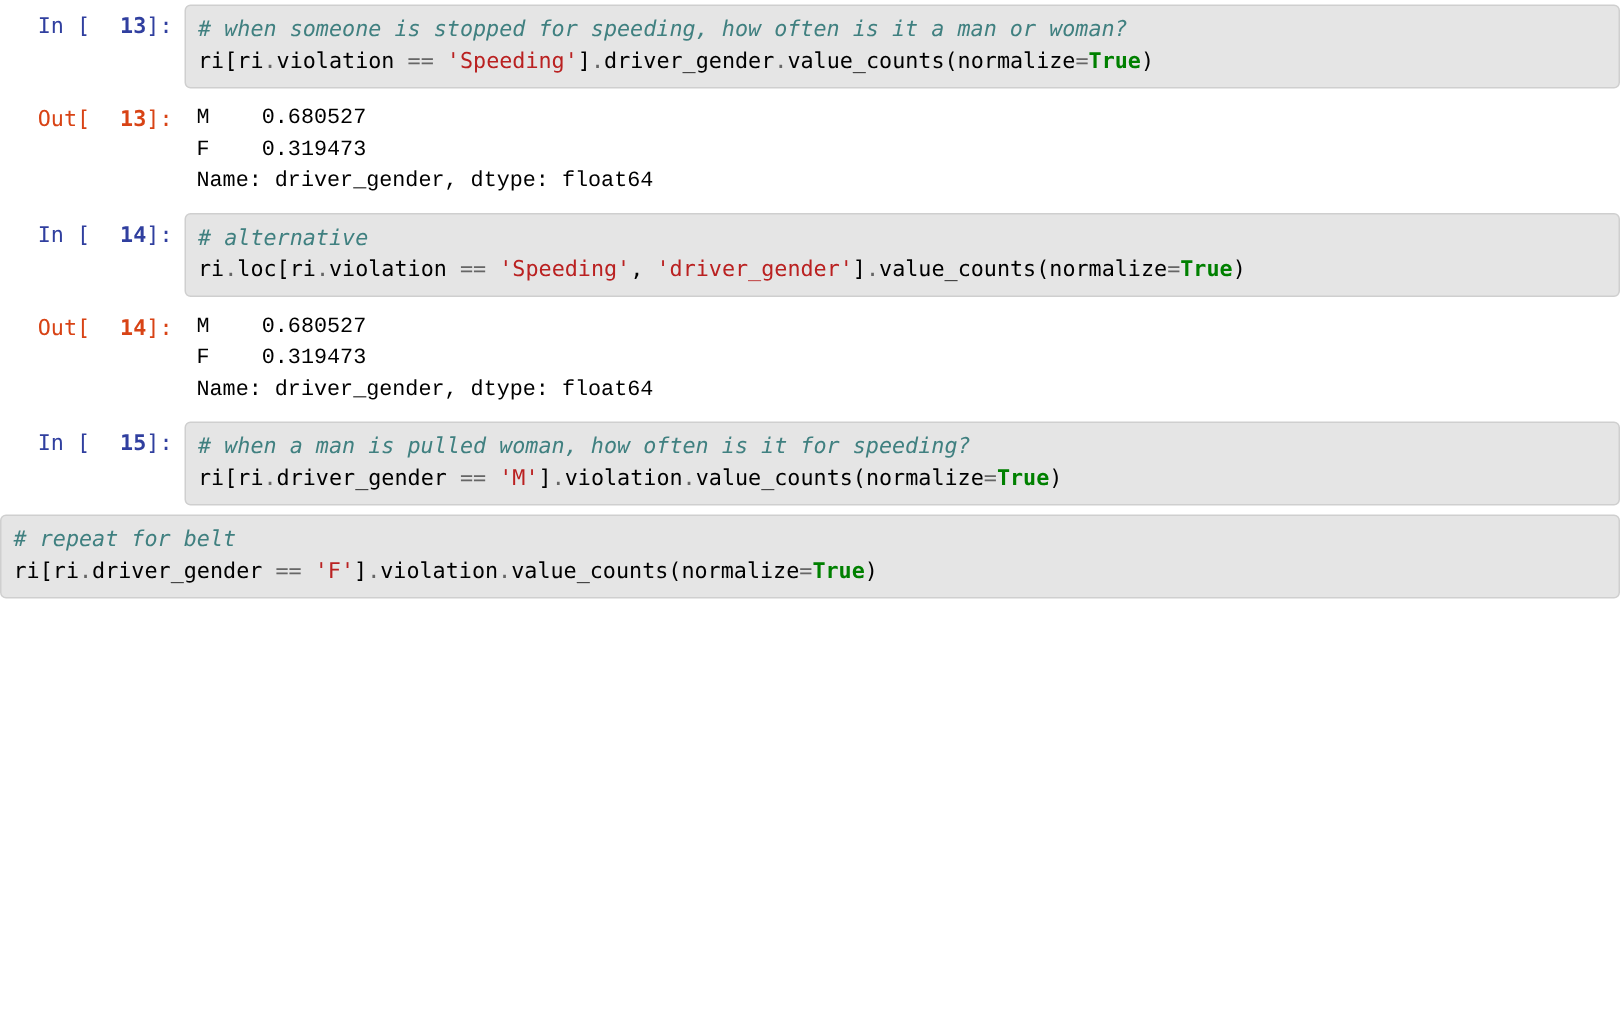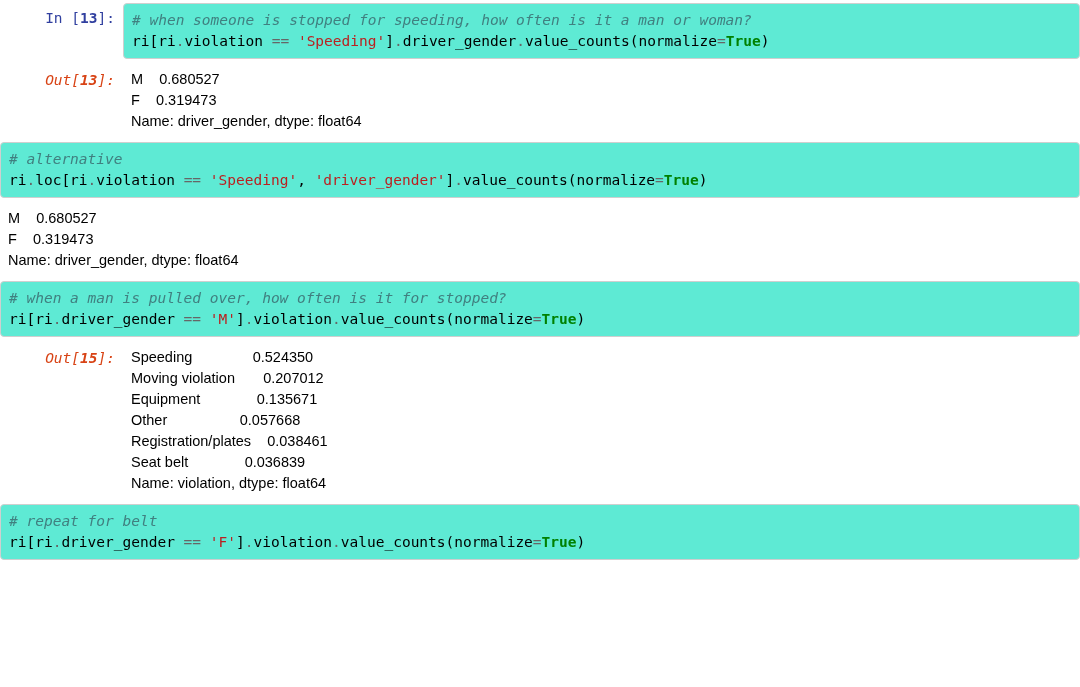--- a/index.html
+++ b/index.html
@@ -21,38 +21,38 @@
     width: 115px;
     min-width: 115px;
     text-align: right;
     padding: 6px 8px 4px 0;
     font-family: "Menlo", "Consolas", "DejaVu Sans Mono", monospace;
     font-size: 14.5px;
     line-height: 1.3;
     user-select: none;
   }
   .prompt-in { color: #303F9F; }
-  .prompt-out { color: #D84315; font-style: italic; }
-  .prompt-num { font-weight: bold; }
+  .prompt-out { color: #D84315; }
+  .prompt-num { font-weight: bold; margin-left: 20px; }
   .input-area {
     flex: 1;
-    background: #5eead4;
+    background: #e5e5e5;
     border: 1px solid #cfcfcf;
     border-radius: 4px;
     padding: 6px 8px;
     font-family: "Menlo", "Consolas", "DejaVu Sans Mono", monospace;
     font-size: 14.5px;
     line-height: 1.45;
     white-space: pre;
     overflow: hidden;
   }
   .output-area {
     flex: 1;
     padding: 4px 0 4px 8px;
-    font-family: Liberation Sans, sans-serif;
+    font-family: Liberation Mono, monospace;
     font-size: 14.5px;
     line-height: 1.45;
     white-space: pre;
     color: #000;
   }
   .c-comment { color: #408080; font-style: italic; }
   .c-string  { color: #BA2121; }
   .c-keyword { color: #008000; font-weight: bold; }
   .c-op      { color: #666666; }
 </style>
@@ -65,39 +65,32 @@
       <div class="input-area"><span class="c-comment"># when someone is stopped for speeding, how often is it a man or woman?</span>
 <span>ri[ri</span><span class="c-op">.</span><span>violation </span><span class="c-op">==</span><span> </span><span class="c-string">'Speeding'</span><span>]</span><span class="c-op">.</span><span>driver_gender</span><span class="c-op">.</span><span>value_counts(normalize</span><span class="c-op">=</span><span class="c-keyword">True</span><span>)</span></div>
     </div>
     <div class="cell">
       <div class="prompt prompt-out">Out[<span class="prompt-num">13</span>]:</div>
       <div class="output-area">M    0.680527
 F    0.319473
 Name: driver_gender, dtype: float64</div>
     </div>
     <div class="cell">
+      <div class="prompt prompt-in">In [<span class="prompt-num">14</span>]:</div>
       <div class="input-area"><span class="c-comment"># alternative</span>
 <span>ri</span><span class="c-op">.</span><span>loc[ri</span><span class="c-op">.</span><span>violation </span><span class="c-op">==</span><span> </span><span class="c-string">'Speeding'</span><span>, </span><span class="c-string">'driver_gender'</span><span>]</span><span class="c-op">.</span><span>value_counts(normalize</span><span class="c-op">=</span><span class="c-keyword">True</span><span>)</span></div>
     </div>
     <div class="cell">
+      <div class="prompt prompt-out">Out[<span class="prompt-num">14</span>]:</div>
       <div class="output-area">M    0.680527
 F    0.319473
 Name: driver_gender, dtype: float64</div>
     </div>
     <div class="cell">
-      <div class="input-area"><span class="c-comment"># when a man is pulled over, how often is it for stopped?</span>
+      <div class="prompt prompt-in">In [<span class="prompt-num">15</span>]:</div>
+      <div class="input-area"><span class="c-comment"># when a man is pulled woman, how often is it for speeding?</span>
 <span>ri[ri</span><span class="c-op">.</span><span>driver_gender </span><span class="c-op">==</span><span> </span><span class="c-string">'M'</span><span>]</span><span class="c-op">.</span><span>violation</span><span class="c-op">.</span><span>value_counts(normalize</span><span class="c-op">=</span><span class="c-keyword">True</span><span>)</span></div>
-    </div>
-    <div class="cell">
-      <div class="prompt prompt-out">Out[<span class="prompt-num">15</span>]:</div>
-      <div class="output-area">Speeding               0.524350
-Moving violation       0.207012
-Equipment              0.135671
-Other                  0.057668
-Registration/plates    0.038461
-Seat belt              0.036839
-Name: violation, dtype: float64</div>
     </div>
     <div class="cell">
       <div class="input-area"><span class="c-comment"># repeat for belt</span>
 <span>ri[ri</span><span class="c-op">.</span><span>driver_gender </span><span class="c-op">==</span><span> </span><span class="c-string">'F'</span><span>]</span><span class="c-op">.</span><span>violation</span><span class="c-op">.</span><span>value_counts(normalize</span><span class="c-op">=</span><span class="c-keyword">True</span><span>)</span></div>
     </div>
   </div>
 
 </body></html>

